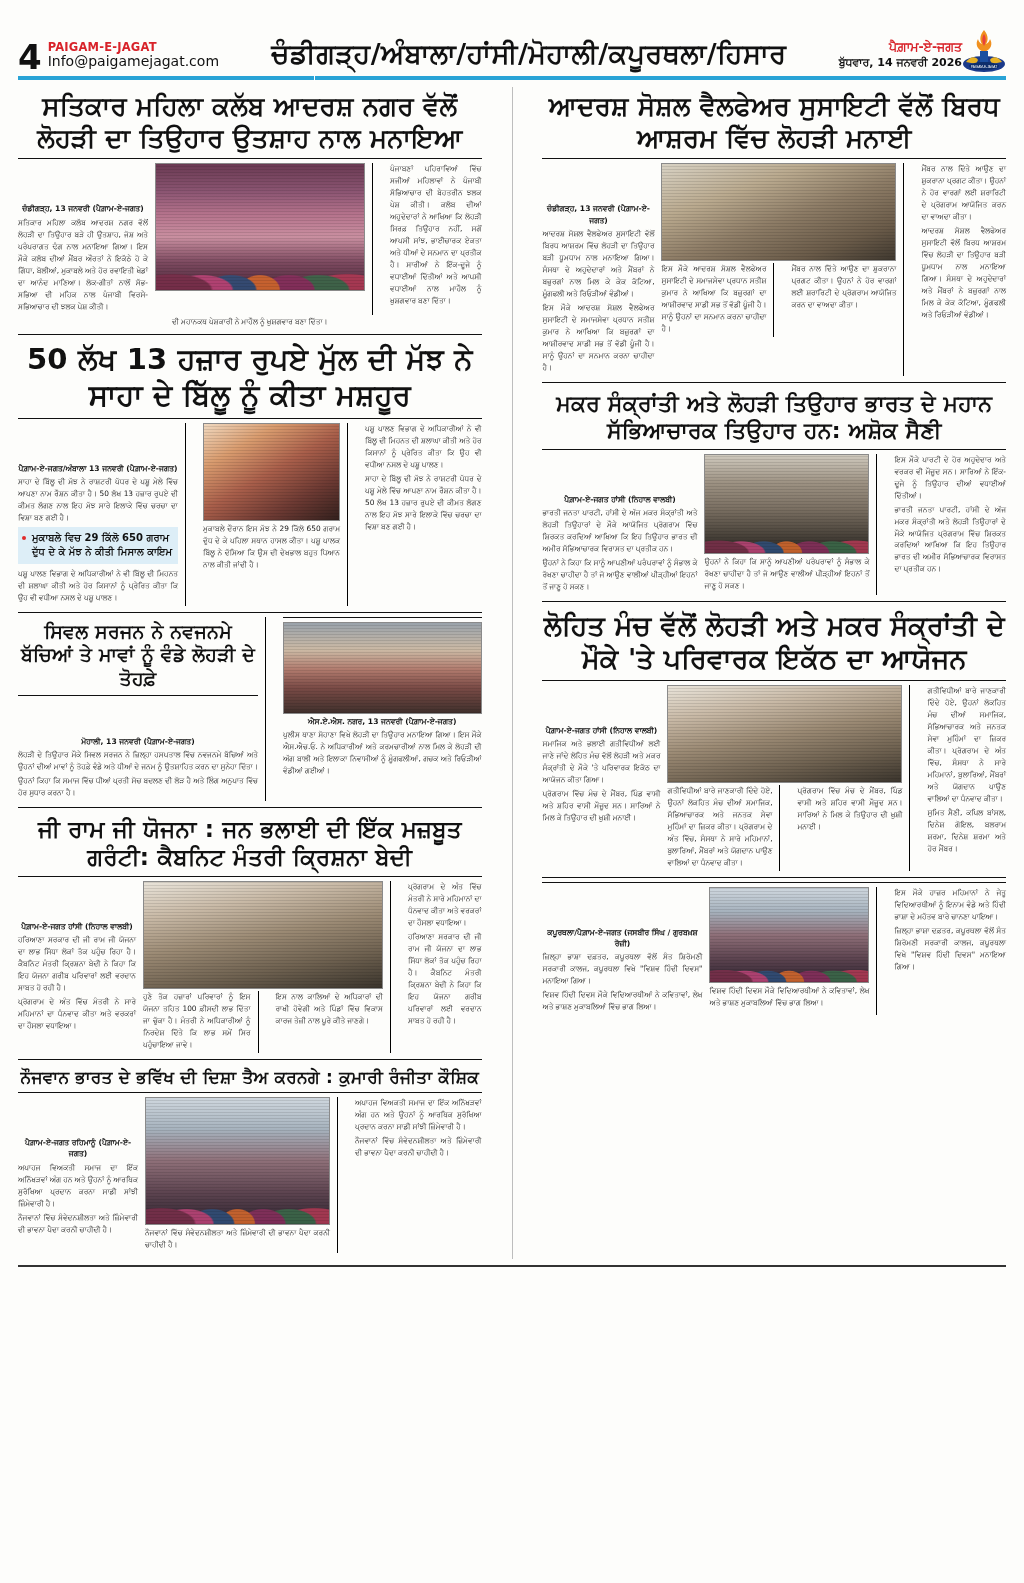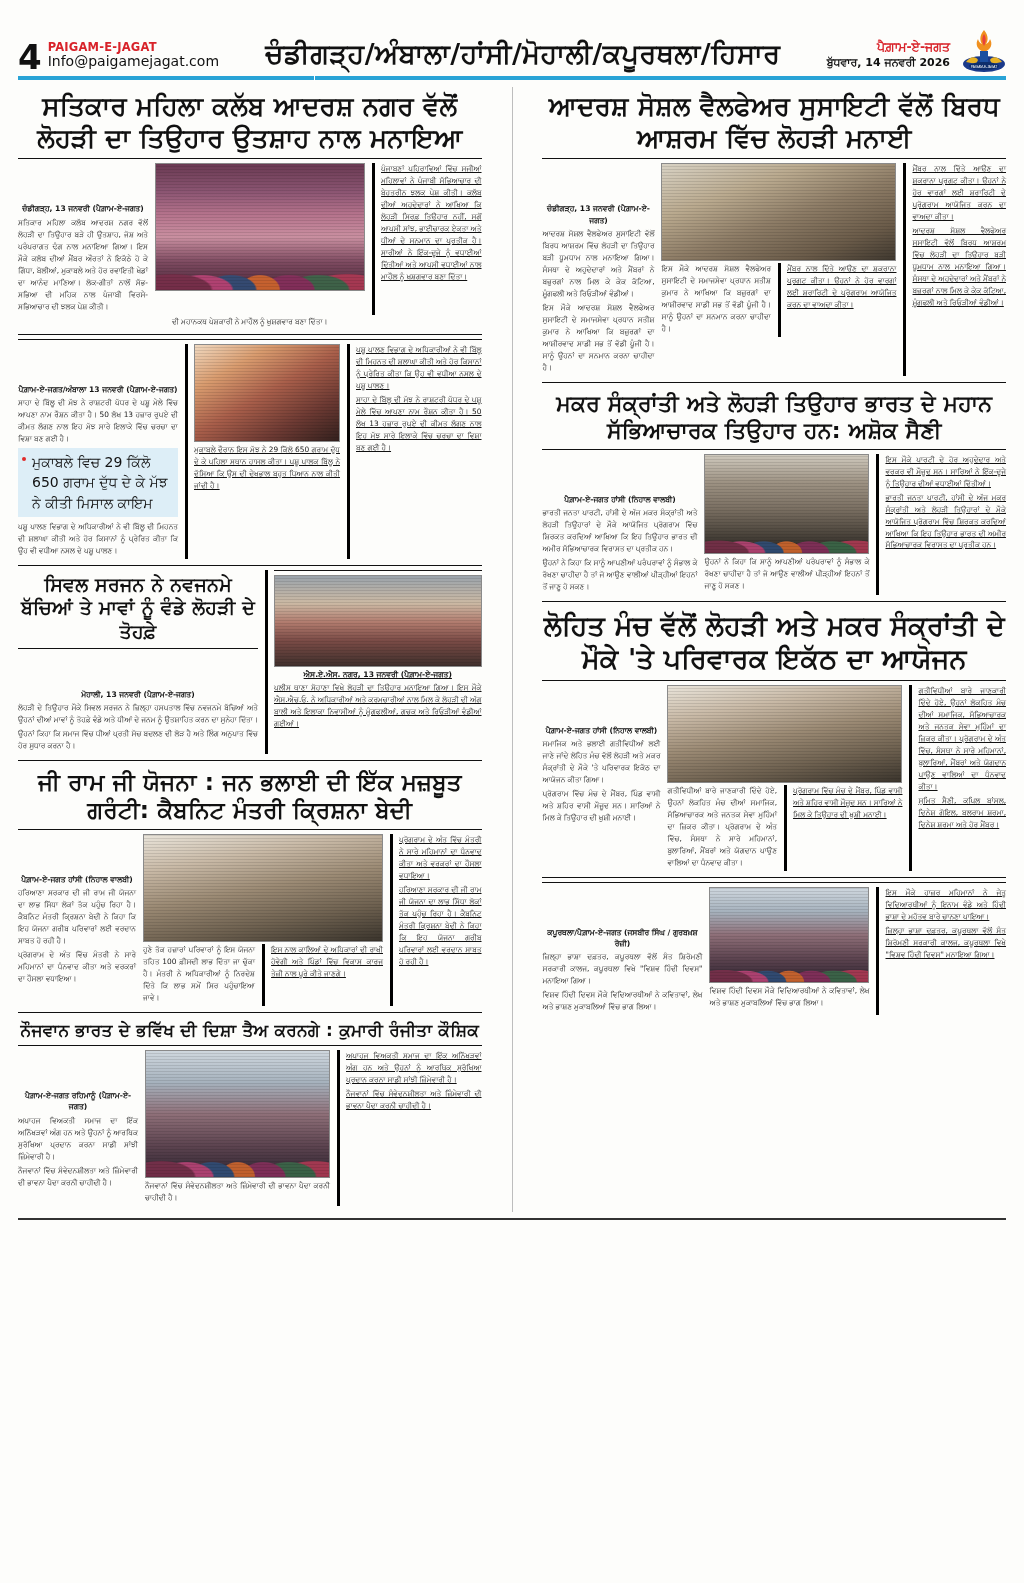--- a/index.html
+++ b/index.html
@@ -15,21 +15,21 @@
   .page { width:1024px; height:1583px; padding:10px 18px 8px 18px; position:relative; }
 
   
   .masthead { display:flex; align-items:flex-end; justify-content:space-between; height:62px; padding-top:12px;}
   .mh-left { display:flex; align-items:flex-end; gap:6px; }
   .mh-pageno { font-family:"DejaVu Sans","Liberation Sans",sans-serif; font-weight:bold; font-size:34px; line-height:0.85; color:#111; }
   .mh-brandbox { padding-bottom:2px; }
   .mh-brand { color:#d8232a; font-weight:bold; font-size:11.5px; letter-spacing:0.2px; line-height:1.1; }
   .mh-email { color:#111; font-size:14px; line-height:1.2; }
   .mh-center { flex:1; text-align:center; font-size:27px; font-weight:bold; letter-spacing:0.5px; padding-bottom:2px;}
-  .mh-right { text-align:right; display:flex; align-items:flex-end; gap:12px; }
+  .mh-right { text-align:right; display:flex; align-items:flex-end; gap:0; }
   .mh-r-txt { text-align:right; padding-bottom:2px;}
   .mh-logoname { color:#d8232a; font-weight:bold; font-size:12.5px; line-height:1.3; }
   .mh-date { font-size:11px; font-weight:bold; color:#111; line-height:1.3; }
   .mh-torch { width:44px; height:46px; position:relative; }
 
   .rule-blue { height:4px; background:#29a3d6; margin-top:4px; position:relative; }
   .rule-blue:after { content:""; position:absolute; left:30%; top:-1px; width:1px; height:6px; background:#fff; }
 
   
   .body-grid { display:flex; gap:28px; margin-top:7px; }
@@ -41,21 +41,21 @@
     font-size:26px; font-weight:bold; line-height:1.24; margin:3px 0 4px 0;
     text-align:center; letter-spacing:0.2px;
   }
   h1.hl.lg { font-size:29px; }
   .hl-rule { border-bottom:1.6px solid #111; margin-bottom:4px;}
   .hl-rule-top { border-top:1.6px solid #111; padding-top:4px;}
 
   
   .cols { display:flex; gap:7px; }
   .col { flex:1; }
-  .col.sep { border-left:3px solid #000000; padding-left:6px;text-decoration:underline; }
+  .col.sep { border-left:1px solid #000000; padding-left:17px; }
   p.body {
     font-size:7.4px; line-height:1.62; text-align:justify; margin:0 0 2px 0;
     color:#1a1a1a; word-spacing:-0.3px;
   }
   p.body.c { text-align:center; }
   .dateline { font-size:7.6px; text-align:center; font-weight:bold; line-height:1.5; margin-bottom:2px;margin-top:40px;}
 
   
   .photo { width:100%; border:1px solid #8a8a8a; position:relative; overflow:hidden; background:#cfcfcf; }
   .ph-a { background:
@@ -96,21 +96,21 @@
       radial-gradient(ellipse at 50% 100%, #d96a2c 0 13%, transparent 14%),
       radial-gradient(ellipse at 64% 100%, #8a2f5e 0 13%, transparent 14%),
       radial-gradient(ellipse at 78% 100%, #3b6b4a 0 13%, transparent 14%),
       radial-gradient(ellipse at 92% 100%, #b33a55 0 14%, transparent 15%);
     opacity:.85;
   }
 
   
   .hlbox { background:#ddeef7; border:0; padding:4px 5px 4px 4px; margin:3px 0 4px 0; }
   .hlbox ul { margin:0; padding:0; list-style:none; }
-  .hlbox li { position:relative; padding-left:10px; font-size:14px; line-height:1.45; font-weight:normal; margin-bottom:3px; }
+  .hlbox li { position:relative; padding-left:10px; font-size:10px; line-height:1.45; font-weight:bold; margin-bottom:3px; }
   .hlbox li:last-child { margin-bottom:0; }
   .hlbox li:before { content:""; position:absolute; left:0; top:5px; width:4px; height:4px; border-radius:50%; background:#e02b2b; }
 
   
   .foot-rule { height:2px; background:#333; margin-top:6px; }
 
   .blk { margin-bottom:6px; }
 </style>
 </head>
 <body>
@@ -164,20 +164,21 @@
             <div class="photo grain people ph-a" style="height:128px;"></div>
           </div>
           <div class="col sep">
             <p class="body">ਪੰਜਾਬਣਾਂ ਪਹਿਰਾਵਿਆਂ ਵਿੱਚ ਸਜੀਆਂ ਮਹਿਲਾਵਾਂ ਨੇ ਪੰਜਾਬੀ ਸੱਭਿਆਚਾਰ ਦੀ ਬੇਹਤਰੀਨ ਝਲਕ ਪੇਸ਼ ਕੀਤੀ। ਕਲੱਬ ਦੀਆਂ ਅਹੁਦੇਦਾਰਾਂ ਨੇ ਆਖਿਆ ਕਿ ਲੋਹੜੀ ਸਿਰਫ਼ ਤਿਉਹਾਰ ਨਹੀਂ, ਸਗੋਂ ਆਪਸੀ ਸਾਂਝ, ਭਾਈਚਾਰਕ ਏਕਤਾ ਅਤੇ ਧੀਆਂ ਦੇ ਸਨਮਾਨ ਦਾ ਪ੍ਰਤੀਕ ਹੈ। ਸਾਰੀਆਂ ਨੇ ਇੱਕ-ਦੂਜੇ ਨੂੰ ਵਧਾਈਆਂ ਦਿੱਤੀਆਂ ਅਤੇ ਆਪਸੀ ਵਧਾਈਆਂ ਨਾਲ ਮਾਹੌਲ ਨੂੰ ਖੁਸ਼ਗਵਾਰ ਬਣਾ ਦਿੱਤਾ।</p>
           </div>
         </div>
         <p class="body c" style="margin-top:1px;">ਦੀ ਮਹਾਨਕਥ ਪੇਸ਼ਕਾਰੀ ਨੇ ਮਾਹੌਲ ਨੂੰ ਖੁਸ਼ਗਵਾਰ ਬਣਾ ਦਿੱਤਾ।</p>
       </div>
 
       <div class="blk hl-rule-top">
+        <h1 class="hl lg">50 ਲੱਖ 13 ਹਜ਼ਾਰ ਰੁਪਏ ਮੁੱਲ ਦੀ ਮੱਝ ਨੇ ਸਾਹਾ ਦੇ ਬਿੱਲੂ ਨੂੰ ਕੀਤਾ ਮਸ਼ਹੂਰ</h1>
         <div class="hl-rule"></div>
         <div class="cols">
           <div class="col" style="flex:0 0 160px;">
             <div class="dateline">ਪੈਗ਼ਾਮ-ਏ-ਜਗਤ/ਅੰਬਾਲਾ 13 ਜਨਵਰੀ (ਪੈਗ਼ਾਮ-ਏ-ਜਗਤ)</div>
             <p class="body">ਸਾਹਾ ਦੇ ਬਿੱਲੂ ਦੀ ਮੱਝ ਨੇ ਰਾਸ਼ਟਰੀ ਪੱਧਰ ਦੇ ਪਸ਼ੂ ਮੇਲੇ ਵਿੱਚ ਆਪਣਾ ਨਾਮ ਰੌਸ਼ਨ ਕੀਤਾ ਹੈ। 50 ਲੱਖ 13 ਹਜ਼ਾਰ ਰੁਪਏ ਦੀ ਕੀਮਤ ਲੱਗਣ ਨਾਲ ਇਹ ਮੱਝ ਸਾਰੇ ਇਲਾਕੇ ਵਿੱਚ ਚਰਚਾ ਦਾ ਵਿਸ਼ਾ ਬਣ ਗਈ ਹੈ।</p>
             <div class="hlbox">
               <ul>
                 <li>ਮੁਕਾਬਲੇ ਵਿਚ 29 ਕਿੱਲੋ 650 ਗਰਾਮ ਦੁੱਧ ਦੇ ਕੇ ਮੱਝ ਨੇ ਕੀਤੀ ਮਿਸਾਲ ਕਾਇਮ</li>
               </ul>
             </div>

